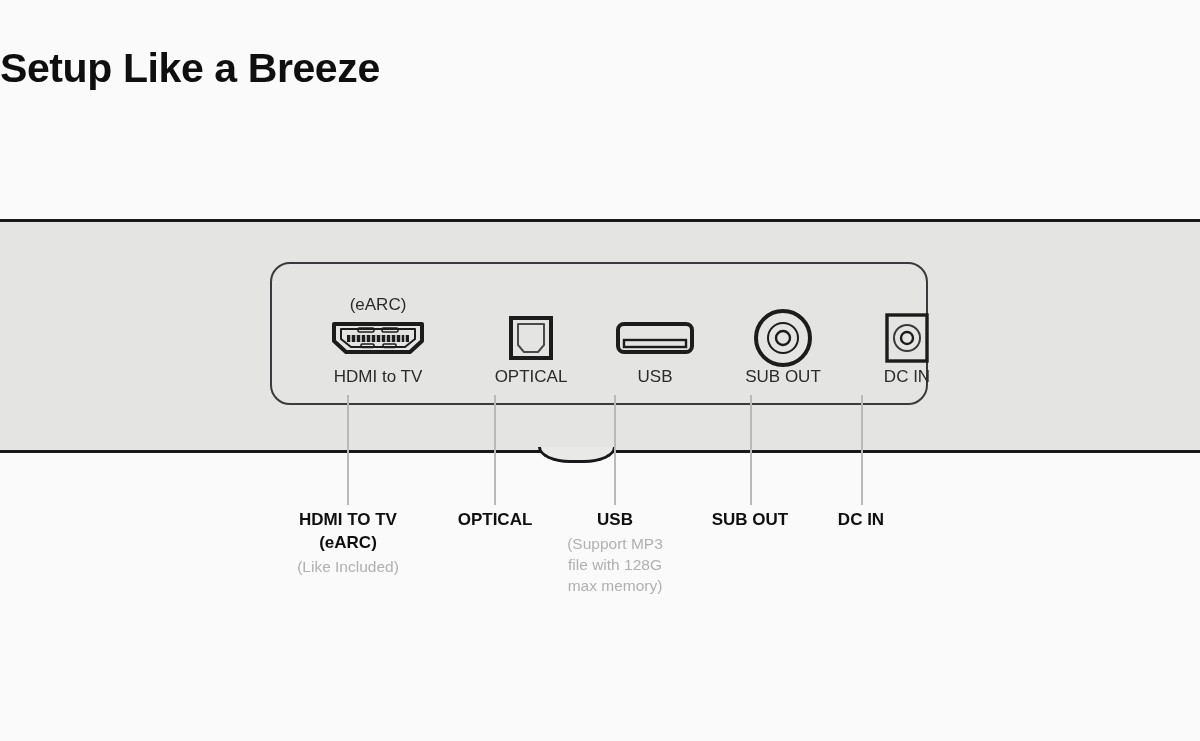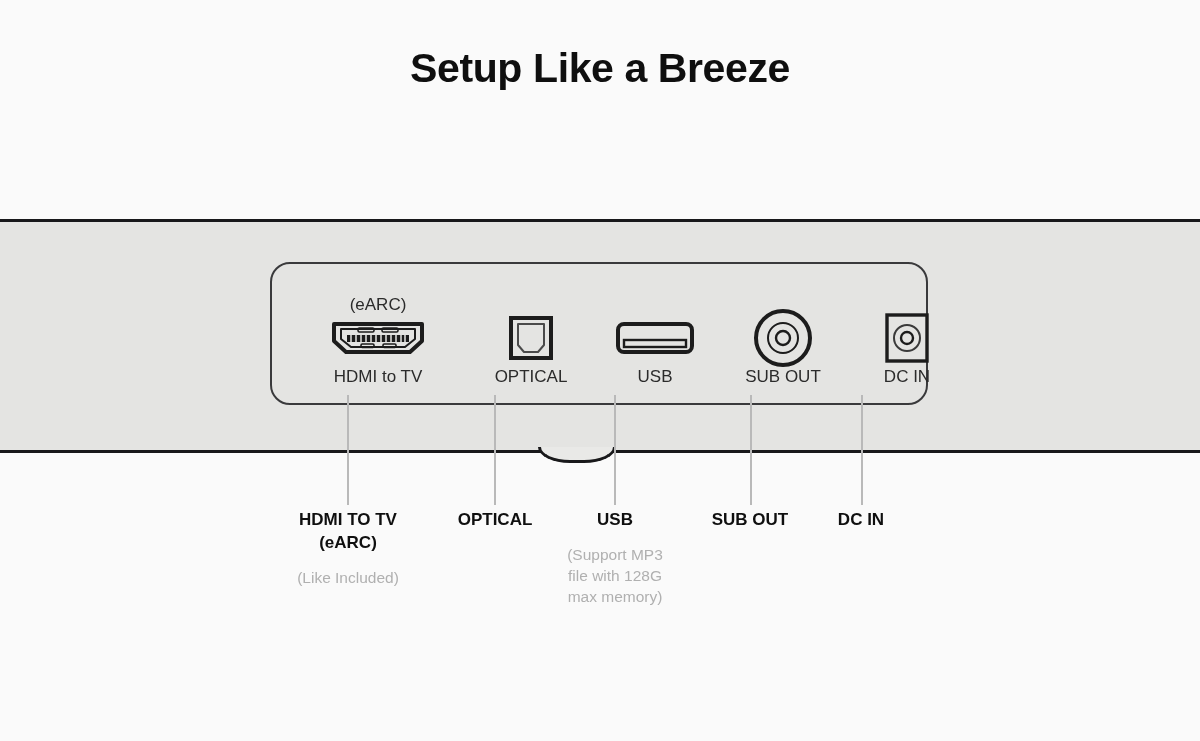--- a/index.html
+++ b/index.html
@@ -16,21 +16,21 @@
     position: relative;
     color: #1a1a1a;
   }
 
   
   .title {
     position: absolute;
     top: 45px;
     left: 0;
     width: 1200px;
-    text-align: center;
+    text-align: left;
     font-size: 41px;
     font-weight: bold;
     letter-spacing: -0.4px;
     color: #0f0f0f;
   }
 
   
   .soundbar {
     position: absolute;
     top: 219px;
@@ -160,21 +160,21 @@
     font-size: 17px;
     font-weight: bold;
     color: #0f0f0f;
     line-height: 23px;
     white-space: pre-line;
   }
   .caption-note {
     font-size: 15.5px;
     color: #b0b0b0;
     line-height: 21px;
-    margin-top: 13px;
+    margin-top: 2px;
     white-space: pre-line;
   }
 </style>
 </head>
 <body>
 
 <div class="title">Setup Like a Breeze</div>
 
 <div class="soundbar"></div>
 <div class="bar-foot"></div>

